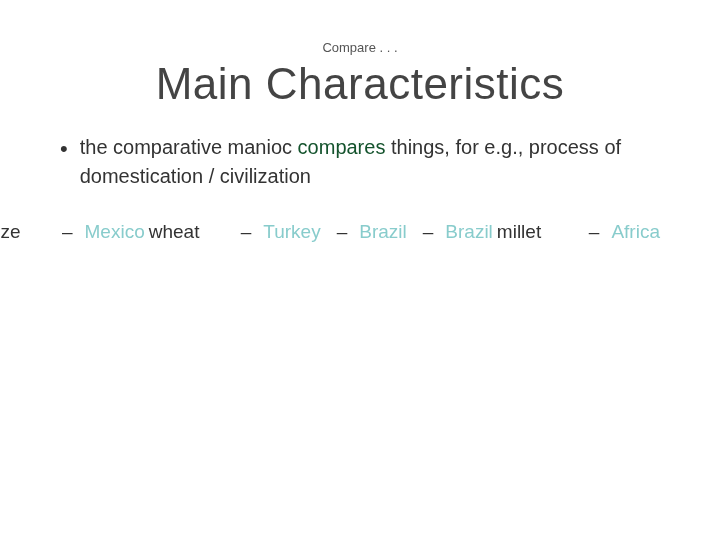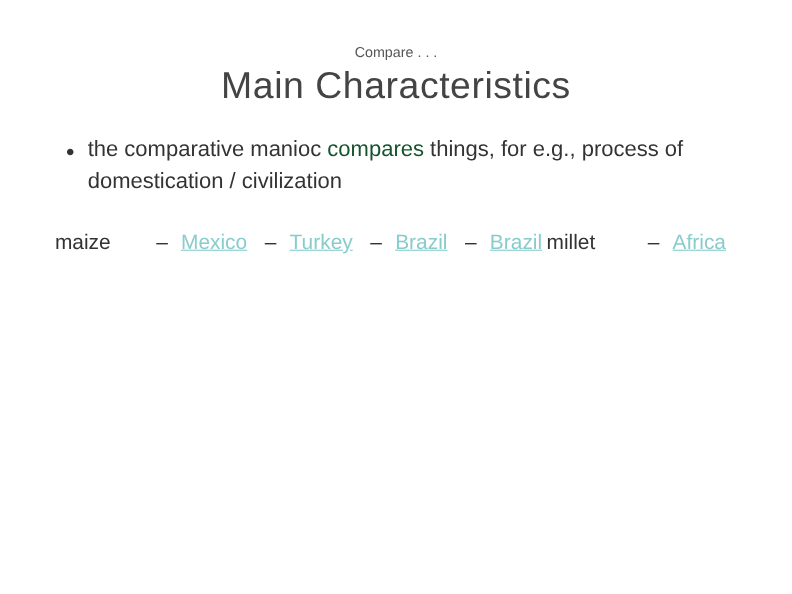--- a/index.html
+++ b/index.html
@@ -31,21 +31,21 @@
       margin-bottom: 24px;
     }
 
     .compare-label {
       font-size: 13px;
       color: #555555;
       margin-bottom: 4px;
     }
 
     .main-title {
-      font-size: 34px;
+      font-size: 44px;
       color: #444444;
       font-weight: normal;
       letter-spacing: 0.5px;
     }
 
     .bullet-section {
       width: 100%;
       margin-bottom: 18px;
     }
 
@@ -92,21 +92,20 @@
 
     .dash {
       color: #333333;
       margin: 0 12px;
       font-size: 19px;
     }
 
     .region-name {
       color: #88cccc;
       font-size: 19px;
-      text-decoration: underline;
     }
   </style>
 </head>
 <body>
 
 <div class="slide-container">
 
   <div class="header-area">
     <div class="compare-label">Compare . . .</div>
     <div class="main-title">Main Characteristics</div>
@@ -121,20 +120,21 @@
     </div>
   </div>
 
   <div class="comparison-table">
   <div class="comparison-row">
         <span class="crop-name">maize</span>
         <span class="dash">–</span>
         <span class="region-name">Mexico</span>
       </div>
       <div class="comparison-row">
+        <span class="crop-name">wheat</span>
         <span class="dash">–</span>
         <span class="region-name">Turkey</span>
       </div>
       <div class="comparison-row">
         <span class="dash">–</span>
         <span class="region-name">Brazil</span>
       </div>
       <div class="comparison-row">
         <span class="dash">–</span>
         <span class="region-name">Brazil</span>

